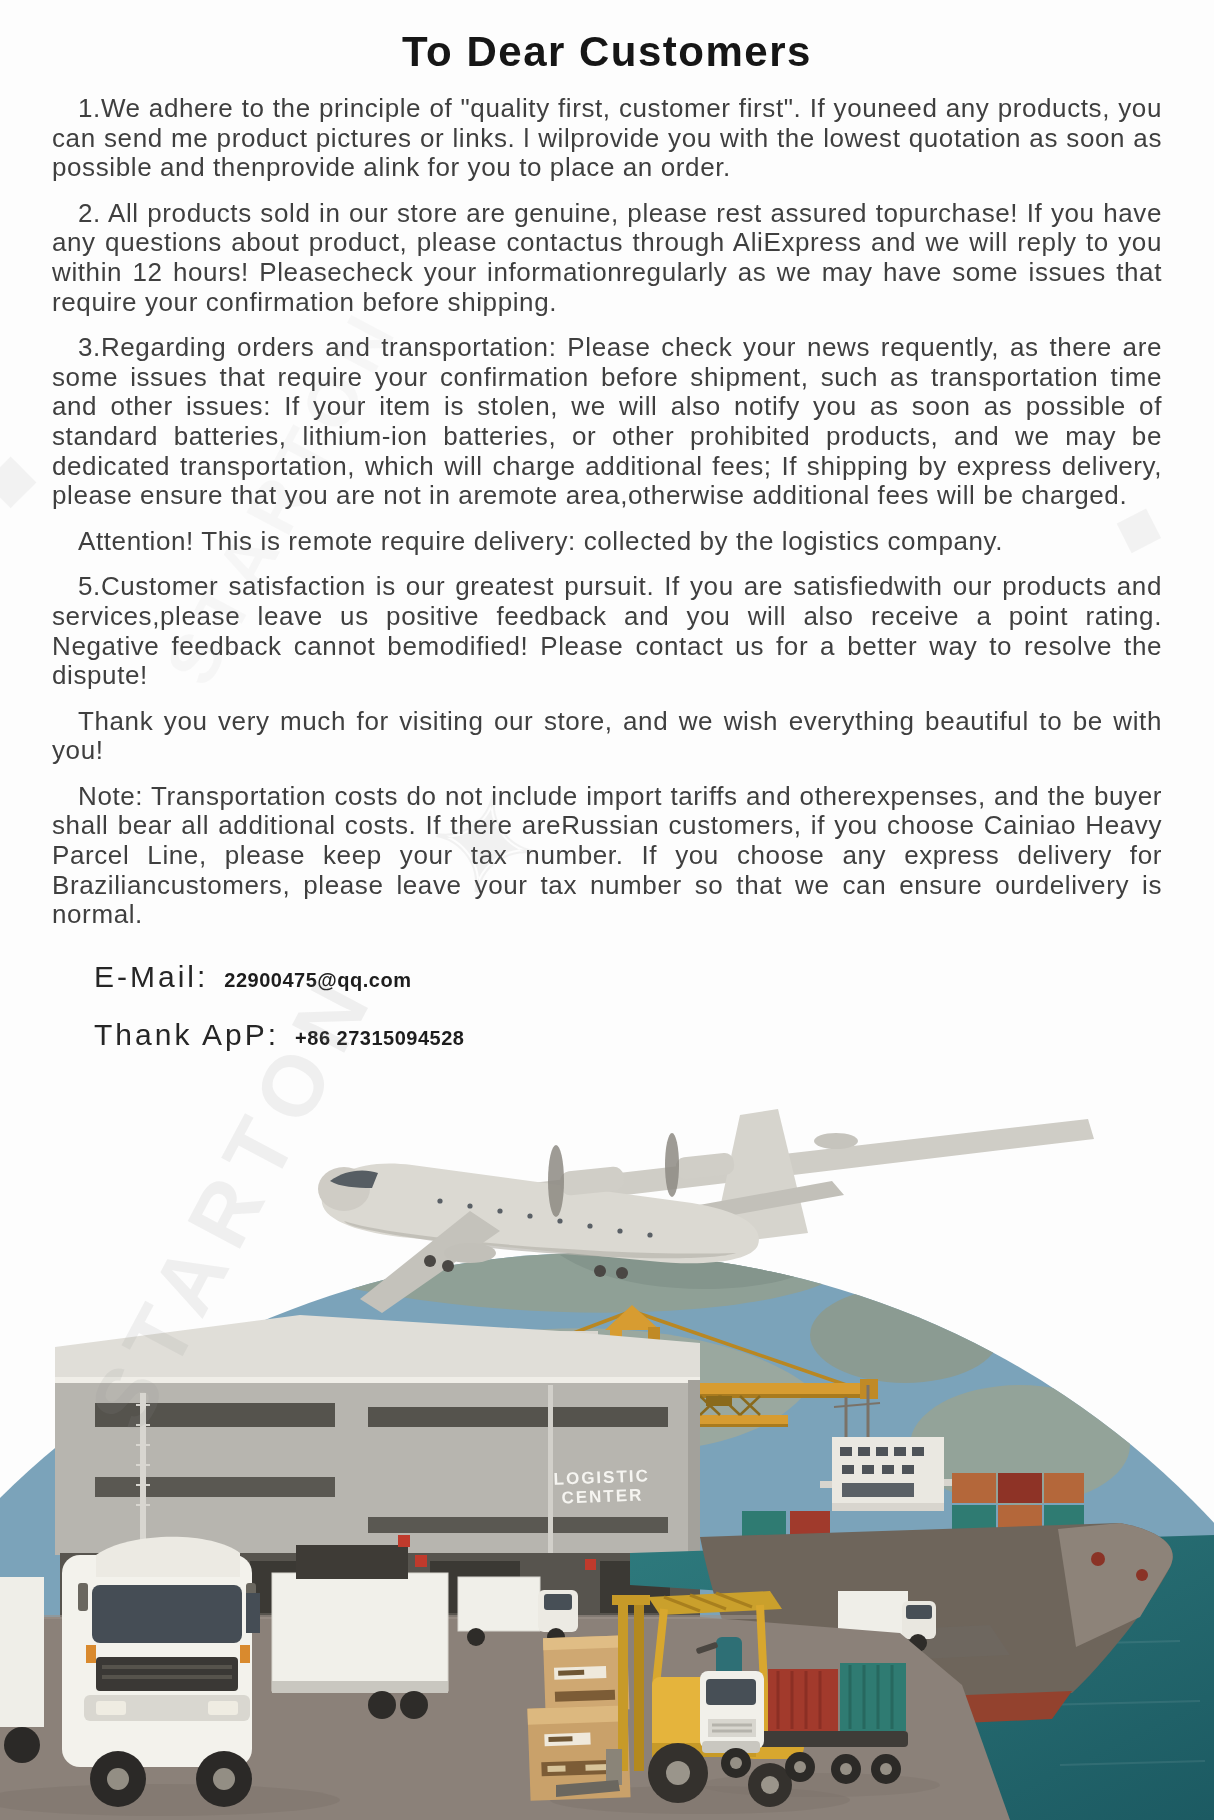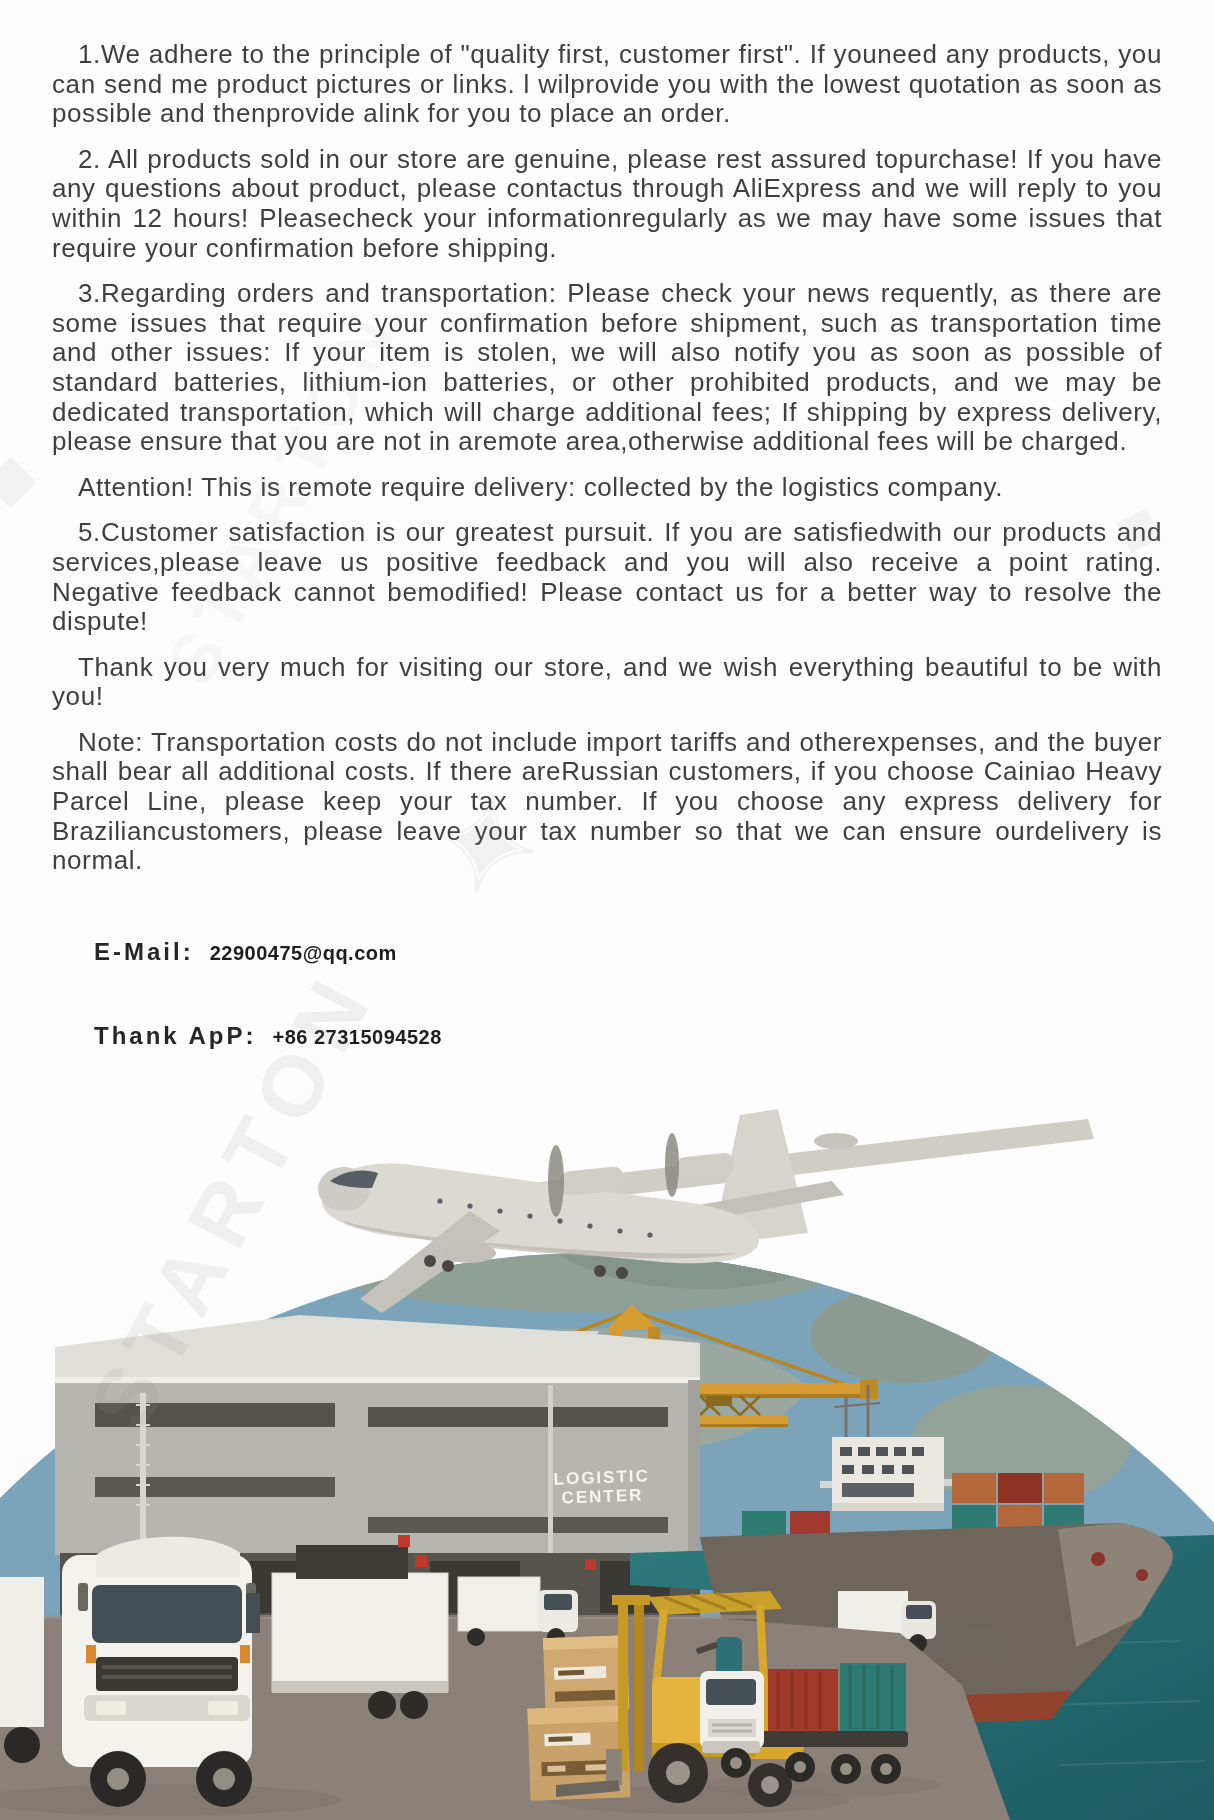--- a/index.html
+++ b/index.html
@@ -5,39 +5,40 @@
   html,body{margin:0;padding:0;background:#ffffff;}
   .page{position:relative;width:1214px;height:1820px;background:#fdfdfd;overflow:hidden;
         font-family:"Liberation Sans", sans-serif;}
   .doc{position:relative;z-index:2;padding:24px 36px 0 36px;}
   h1.title{margin:4px 0 18px 0;text-align:center;font-size:42px;font-weight:700;
            color:#161616;letter-spacing:1.5px;}
   .body-text p{margin:16px;text-indent:26px;font-size:26px;line-height:29.6px;
                letter-spacing:.6px;color:#3f3f3f;text-align:justify;}
   .contacts{position:relative;z-index:3;margin-top:30px;padding-left:58px;}
   .contact-row{display:flex;align-items:baseline;margin-bottom:24px;}
-  .contact-label{font-size:24px;font-weight:700;color:#262626;letter-spacing:3px;margin-right:16px;margin-top:32px;}
+  .contact-label{font-size:30px;font-weight:400;color:#262626;letter-spacing:3px;margin-right:16px;}
   .contact-value{font-size:20px;font-weight:700;color:#1d1d1d;letter-spacing:.5px;}
   .illu{position:absolute;left:0;top:1085px;width:1214px;height:735px;z-index:1;}
   .wm{position:absolute;z-index:4;color:#8f8f8f;font-weight:700;pointer-events:none;
       font-family:"Liberation Sans",sans-serif;}
   .wm-text1{left:70px;top:1400px;font-size:86px;letter-spacing:14px;opacity:.12;
             transform:rotate(-62deg);transform-origin:left top;}
   .wm-text2{left:150px;top:660px;font-size:70px;letter-spacing:12px;opacity:.055;
             transform:rotate(-62deg);transform-origin:left top;}
   .wm-star{left:430px;top:770px;font-size:130px;opacity:.10;transform:rotate(10deg);}
   .wm-d1{left:-14px;top:440px;font-size:64px;opacity:.09;}
   .wm-d2{left:1118px;top:492px;font-size:58px;opacity:.09;transform:rotate(18deg);}
 </style>
 </head>
 <body>
 
 <div class="page">
 
   <div class="doc">
+    <h1 class="title">To Dear Customers</h1>
     <div class="body-text">
       <p>1.We adhere to the principle of "quality first, customer first". If youneed any products, you can send me product pictures or links. l wilprovide you with the lowest quotation as soon as possible and thenprovide alink for you to place an order.</p>
       <p>2. All products sold in our store are genuine, please rest assured topurchase! If you have any questions about product, please contactus through AliExpress and we will reply to you within 12 hours! Pleasecheck your informationregularly as we may have some issues that require your confirmation before shipping.</p>
       <p>3.Regarding orders and transportation: Please check your news requently, as there are some issues that require your confirmation before shipment, such as transportation time and other issues: If your item is stolen, we will also notify you as soon as possible of standard batteries, lithium-ion batteries, or other prohibited products, and we may be dedicated transportation, which will charge additional fees; If shipping by express delivery, please ensure that you are not in aremote area,otherwise additional fees will be charged.</p>
       <p>Attention! This is remote require delivery: collected by the logistics company.</p>
       <p>5.Customer satisfaction is our greatest pursuit. If you are satisfiedwith our products and services,please leave us positive feedback and you will also receive a point rating. Negative feedback cannot bemodified! Please contact us for a better way to resolve the dispute!</p>
       <p>Thank you very much for visiting our store, and we wish everything beautiful to be with you!</p>
       <p>Note: Transportation costs do not include import tariffs and otherexpenses, and the buyer shall bear all additional costs. If there areRussian customers, if you choose Cainiao Heavy Parcel Line, please keep your tax number. If you choose any express delivery for Braziliancustomers, please leave your tax number so that we can ensure ourdelivery is normal.</p>
     </div>
 

